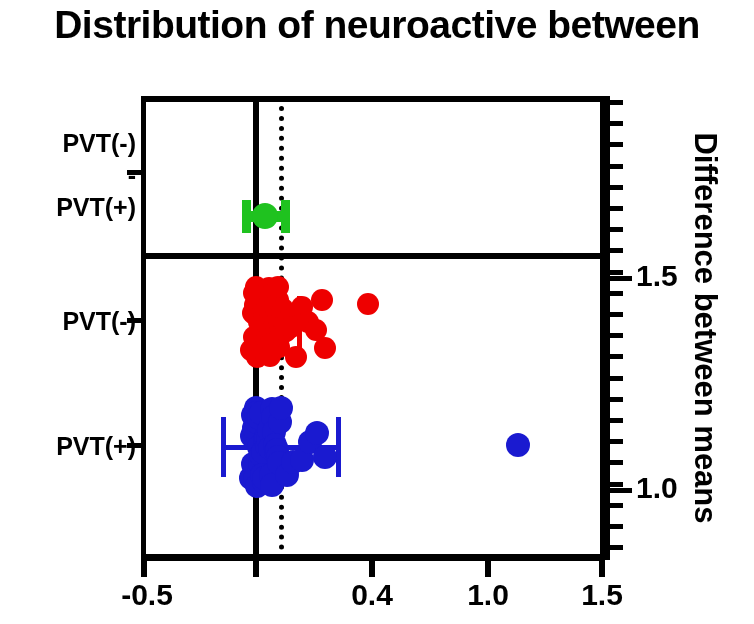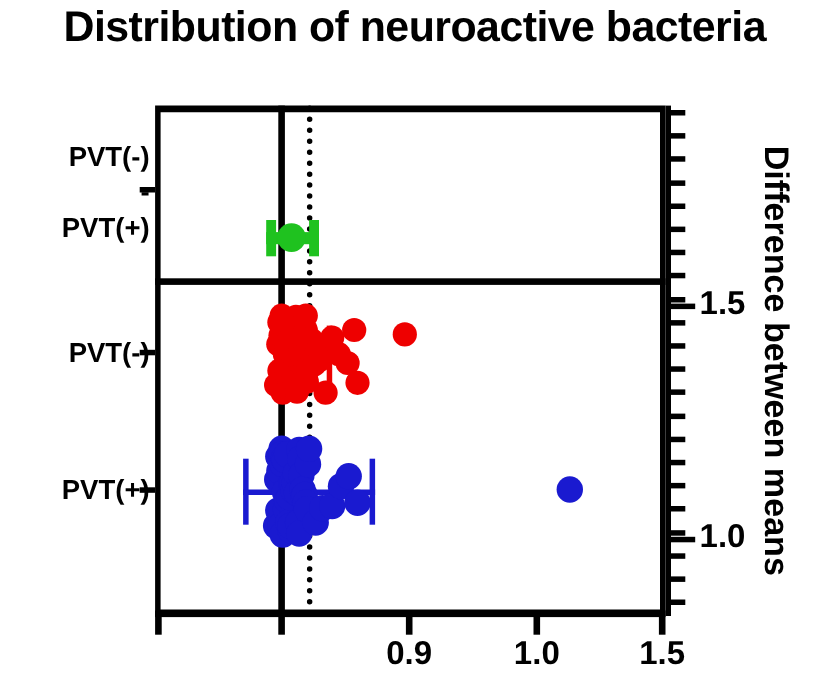--- a/index.html
+++ b/index.html
@@ -57,21 +57,21 @@
   .series{position:absolute;left:0;top:0;width:754px;height:624px;pointer-events:none;}
   .pt{position:absolute;border-radius:50%;}
   .bar{position:absolute;}
   .boxrect{position:absolute;box-sizing:border-box;}
 </style>
 </head>
 <body>
 
 <div id="root">
 
-  <div class="title">Distribution of neuroactive bacteria</div>
+  <div class="title">Distribution of neuroactive between</div>
 
   <div class="frame"></div>
   <div class="panel-divider"></div>
   <div class="zero-line"></div>
   <div class="ref-line"></div>
 
   <div class="ylab l1">PVT(-)</div>
   <div class="ylab l2">-</div>
   <div class="ytick" style="top:170px;"></div>
   <div class="ylab l3">PVT(+)</div>
@@ -81,21 +81,22 @@
 
   <div class="ylab l5">PVT(+)</div>
   <div class="ytick" style="top:443px;"></div>
 
   <div class="xaxis-line"></div>
   <div class="xtick" style="left:141px;"></div>
   <div class="xtick" style="left:253px;"></div>
   <div class="xtick" style="left:369px;"></div>
   <div class="xtick" style="left:485px;"></div>
   <div class="xtick" style="left:599px;"></div>
-  <div class="xtlabel" style="left:372px;">0.9</div>
+  <div class="xtlabel" style="left:147px;">-0.5</div>
+  <div class="xtlabel" style="left:372px;">0.4</div>
   <div class="xtlabel" style="left:488px;">1.0</div>
   <div class="xtlabel" style="left:602px;">1.5</div>
 
   <div class="raxis"></div>
   <div id="right-ticks">
       <div class="rtick-minor" style="top: 100px;"></div>
       <div class="rtick-minor" style="top: 121px;"></div>
       <div class="rtick-minor" style="top: 142px;"></div>
       <div class="rtick-minor" style="top: 164px;"></div>
       <div class="rtick-minor" style="top: 185px;"></div>

